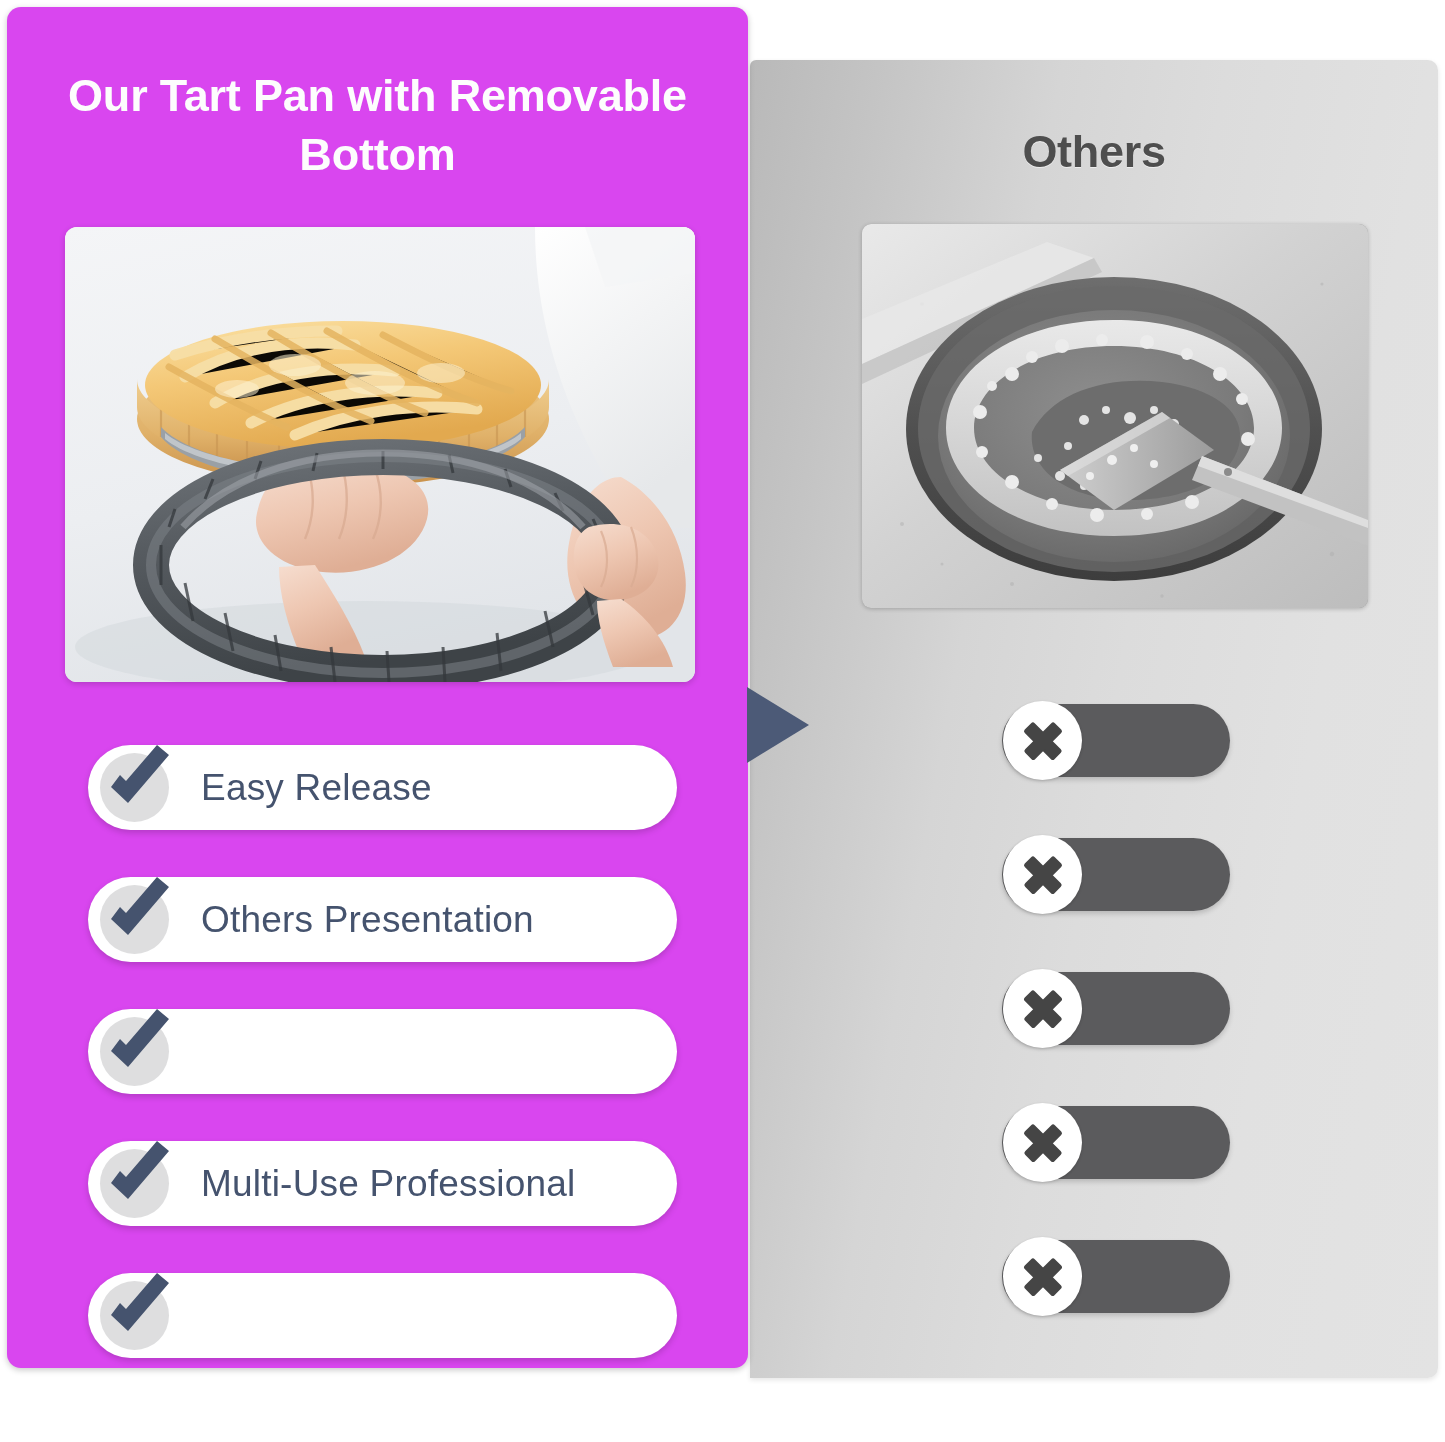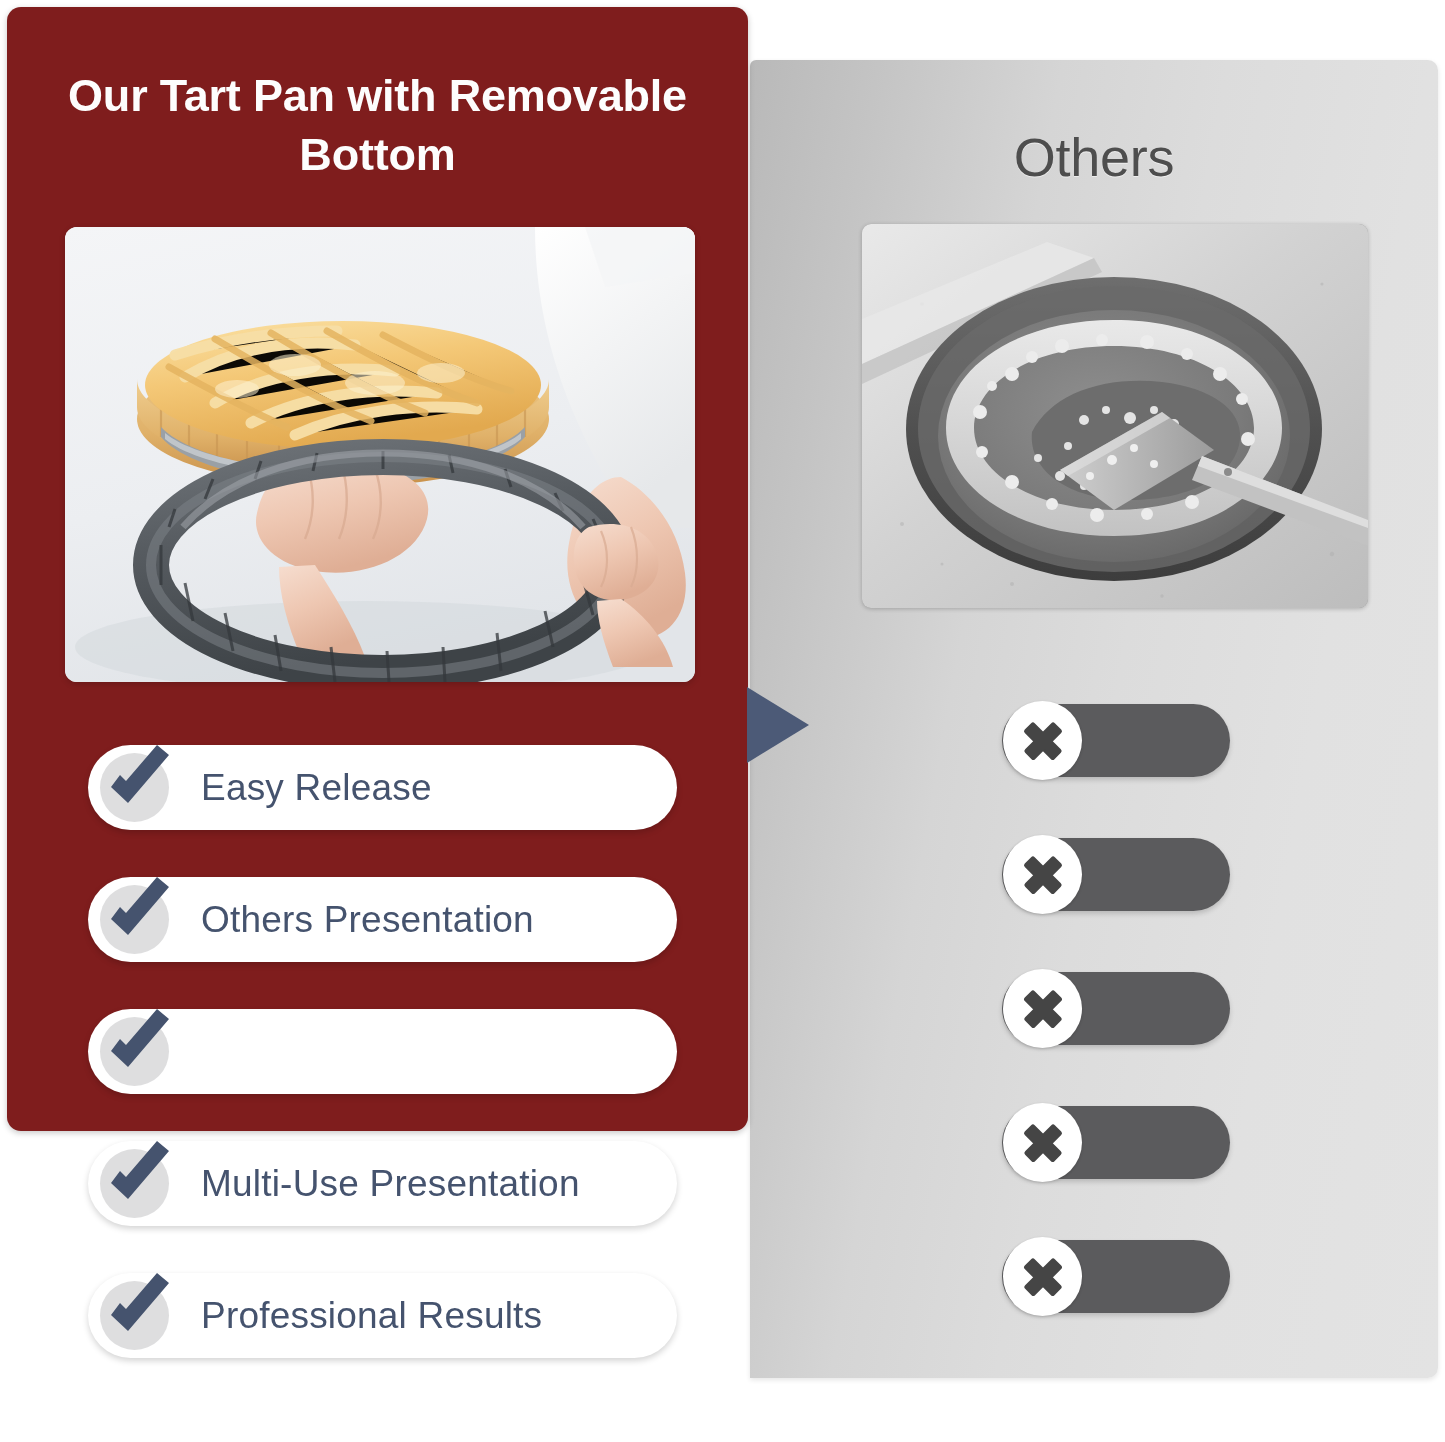--- a/index.html
+++ b/index.html
@@ -22,22 +22,22 @@
         #dcdcdc 52%, #e1e1e1 74%, #e3e3e3 100%);
     border-top-left-radius: 6px;
     border-top-right-radius: 10px;
     border-bottom-right-radius: 10px;
     box-shadow: 0 2px 5px rgba(0,0,0,0.10);
   }
   .others-title {
     position: absolute;
     left: 0; top: 66px; width: 100%;
     text-align: center;
-    font-size: 54px;
-    font-weight: 400;
+    font-size: 45px;
+    font-weight: 700;
     letter-spacing: -0.3px;
     color: #4e4e4e;
     text-shadow: 0 1px 0 rgba(255,255,255,0.55);
   }
 
   
   .others-photo {
     position: absolute;
     left: 112px; top: 164px;
     width: 506px; height: 384px;
@@ -78,22 +78,22 @@
     background: #454545;
     border-radius: 2.5px;
   }
   .x-mark span:nth-child(1){ transform: translate(-50%,-50%) rotate(45deg); }
   .x-mark span:nth-child(2){ transform: translate(-50%,-50%) rotate(-45deg); }
 
   
   .ours-panel {
     position: absolute;
     left: 7px; top: 7px;
-    width: 741px; height: 1124px;
-    background: #7f1d1d;
+    width: 741px; height: 1361px;
+    background: #d946ef;
     border-radius: 14px;
     box-shadow: 0 2px 6px rgba(0,0,0,0.22);
     padding-left: 24px;
   }
   .ours-title {
     position: absolute;
     left: 0; top: 60px; width: 100%;
     padding: 0 60px;
     text-align: center;
     font-size: 45px;
@@ -511,31 +511,30 @@
         </span>
       </div>
 
       <div class="feat-pill">
         <span class="check-wrap">
           <span class="check-disc"></span>
           <svg width="86" height="86" viewBox="0 0 86 86">
             <path d="M16 48 L33 64 L74 16 L62 6 L31 42 L25 36 Z" fill="#45536e"></path>
           </svg>
         </span>
-        <span class="feat-label">Multi-Use Presentation</span>
+        <span class="feat-label">Multi-Use Professional</span>
       </div>
 
       <div class="feat-pill">
         <span class="check-wrap">
           <span class="check-disc"></span>
           <svg width="86" height="86" viewBox="0 0 86 86">
             <path d="M16 48 L33 64 L74 16 L62 6 L31 42 L25 36 Z" fill="#45536e"></path>
           </svg>
         </span>
-        <span class="feat-label">Professional Results</span>
       </div>
     </div>
 
     <div class="arrow">
       <svg width="70" height="76" viewBox="0 0 70 76">
         <path d="M0 0 L62 38 L0 76 Z" fill="#4c5a77"></path>
       </svg>
     </div>
   </div>
 

